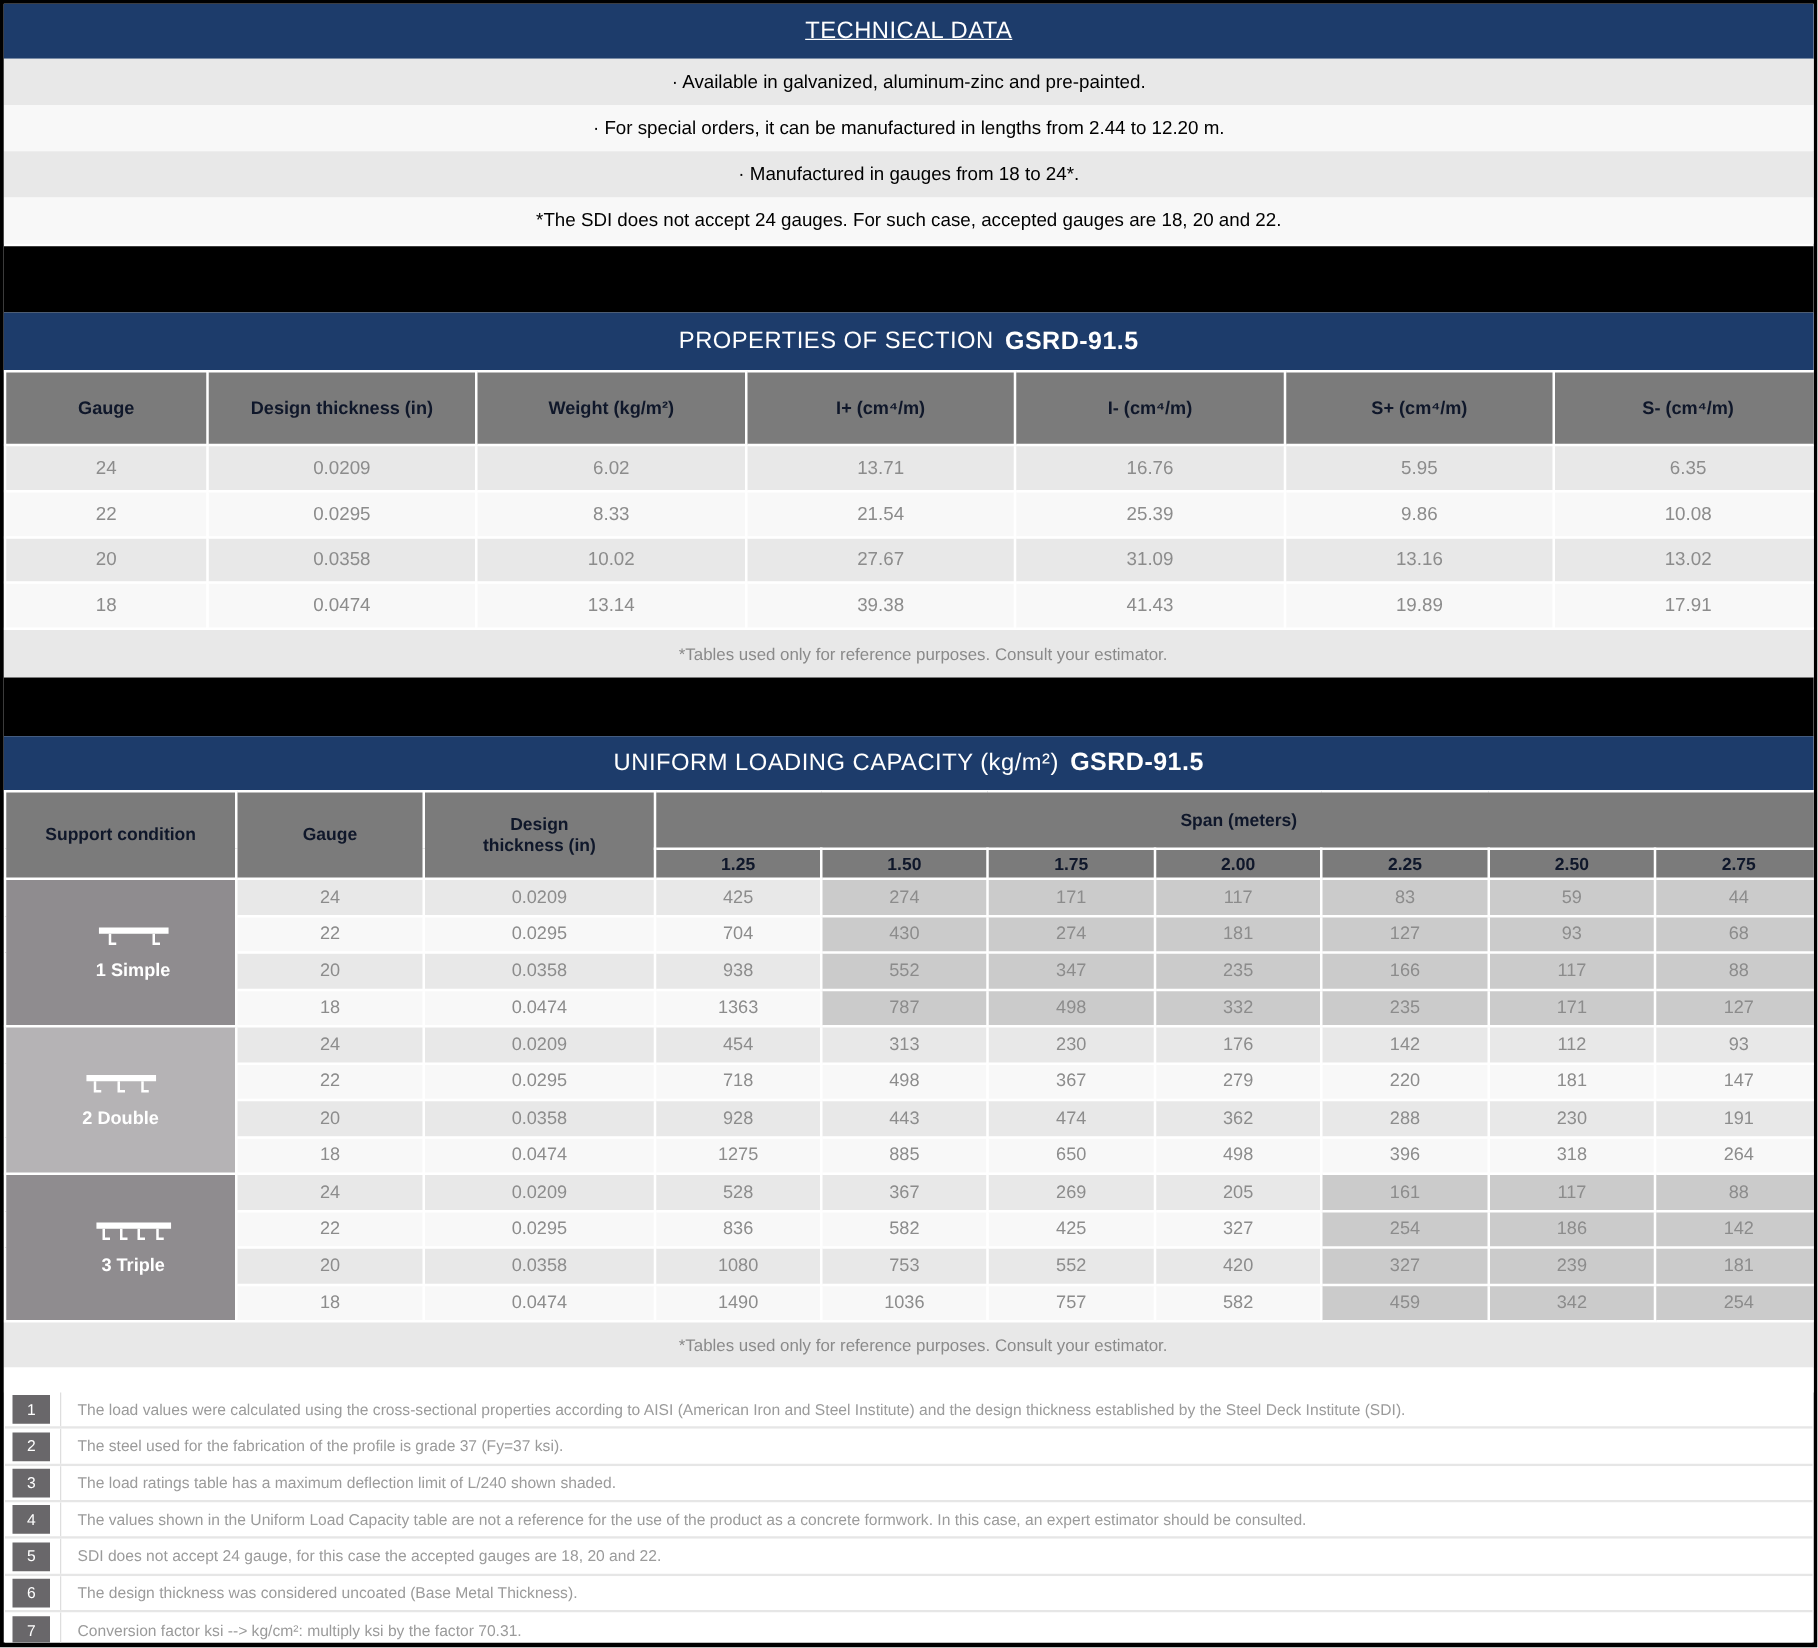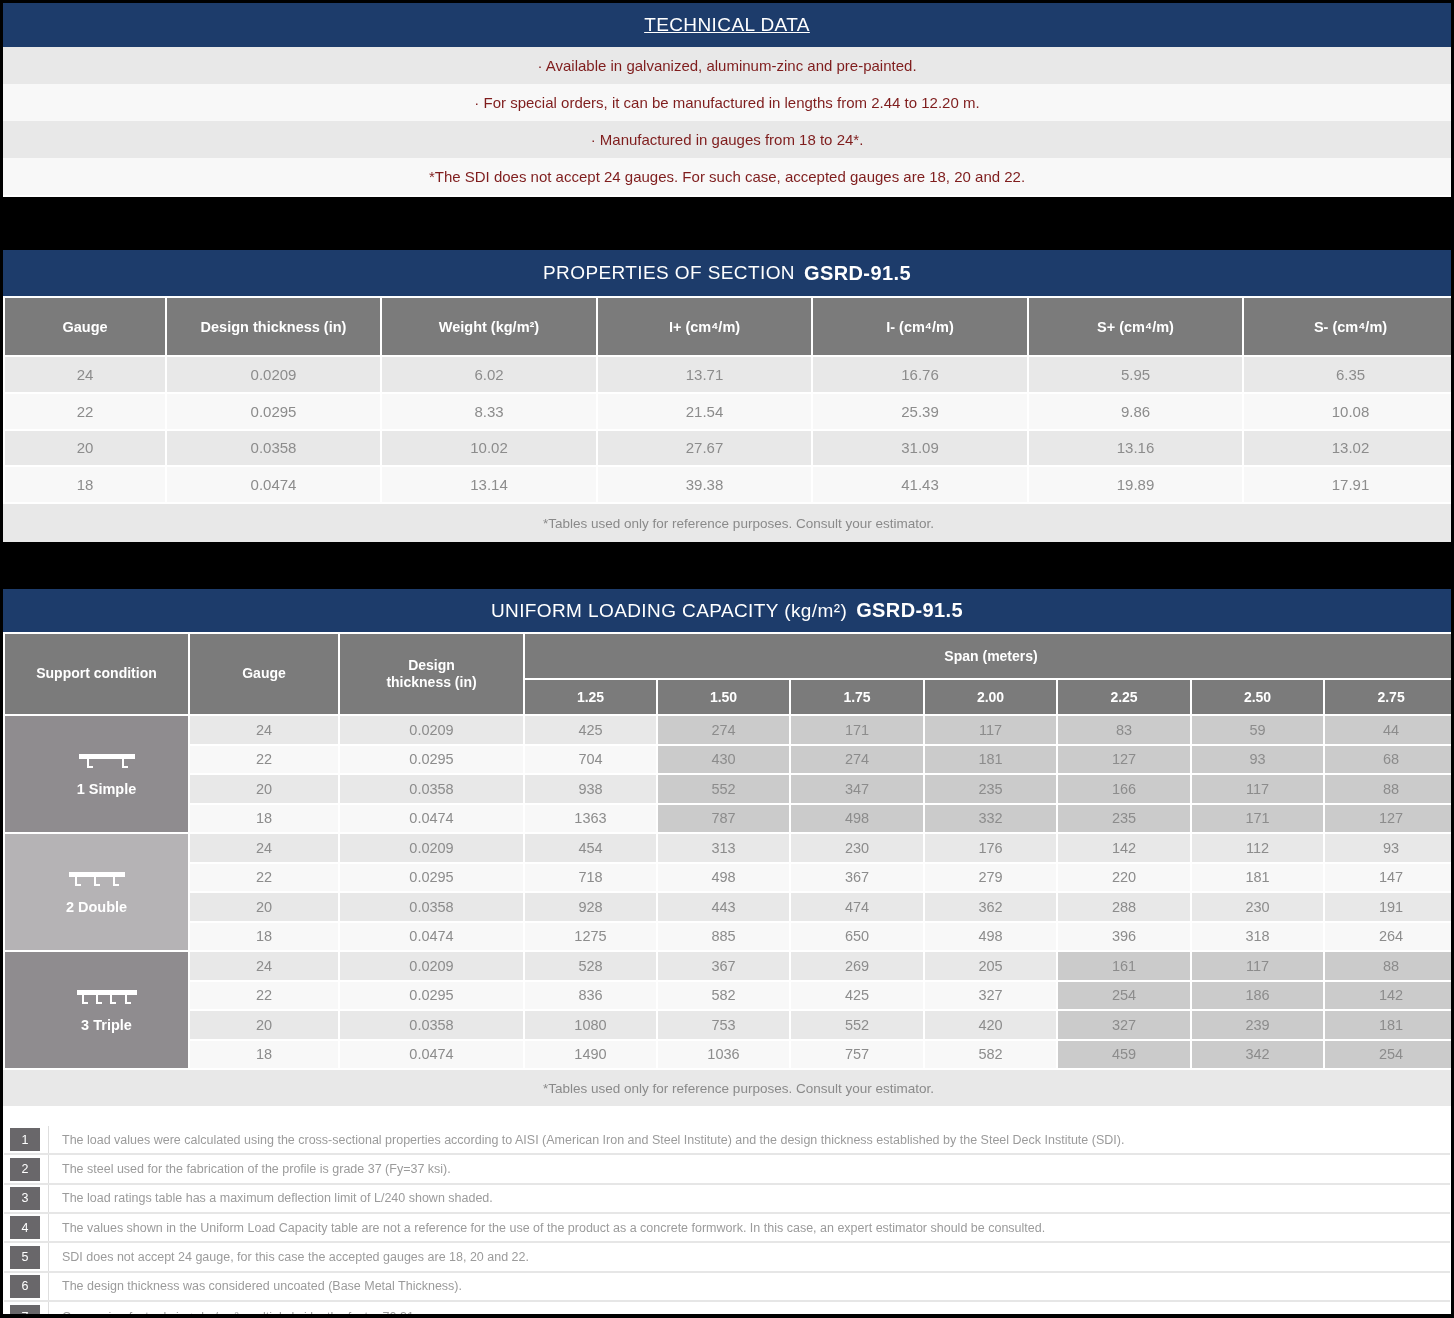--- a/index.html
+++ b/index.html
@@ -6,38 +6,38 @@
   body { background:#fff; font-family:"Liberation Sans","DejaVu Sans",sans-serif; }
   .page { width:1454px; height:1318px; background:#fff; border:3px solid #000; border-bottom:4px solid #000; overflow:hidden; }
 
   .navy-band { background:#1d3c6b; color:#fff; display:flex; align-items:center; justify-content:center; letter-spacing:.4px; }
   .navy-band .t { font-size:19px; font-weight:400; }
   .navy-band .model { font-size:20px; font-weight:700; margin-left:9px; }
   .band-technical { height:44px;text-decoration:underline; }
   .band-properties { height:46px; }
   .band-loading { height:43px; }
 
-  .info-row { height:37px; display:flex; align-items:center; justify-content:center; color:#7f1d1d; font-size:15px; }
+  .info-row { height:37px; display:flex; align-items:center; justify-content:center; color:#000000; font-size:15px; }
   .info-row:nth-child(odd) { background:#e8e8e8; }
   .info-row:nth-child(even) { background:#f8f8f8; }
 
   .black-bar-1 { height:53px; background:#000; margin-top:2px; }
   .black-bar-2 { height:47px; background:#000; }
 
   table { border-collapse:collapse; table-layout:fixed; width:1454px; }
-  th { background:#7b7b7b; color:#ffffff; font-weight:700; border:2px solid #fff; text-align:center; }
+  th { background:#7b7b7b; color:#0f172a; font-weight:700; border:2px solid #fff; text-align:center; }
   td { border:2px solid #fff; text-align:center; color:#8c8c8c; padding:0; }
 
   .prop-table th { height:59px; font-size:14.5px; }
   .prop-table td { height:36.8px; font-size:15px; }
 
   .load-table th { font-size:14px; }
   .load-table .th-top { height:70px; white-space:pre-line; line-height:1.25; }
   .load-table .th-span { height:46px; }
-  .load-table .th-tick { height:36px;text-align:center; }
+  .load-table .th-tick { height:24px;text-align:center; }
   .load-table td { height:29.5px; font-size:14.5px; }
 
   .row-a td { background:#e8e8e8; }
   .row-b td { background:#f8f8f8; }
   .load-table td.shaded { background:#cbcbcb; }
   td.support-dark { background:#8f8c8f;padding-left:20px; }
   td.support-light { background:#b5b3b5; }
   .support-cell { color:#fff; font-weight:700; font-size:15.5px; vertical-align:middle; }
   .support-cell .lbl { margin-top:9px; }
   .support-cell svg { display:block; margin:0 auto; }

